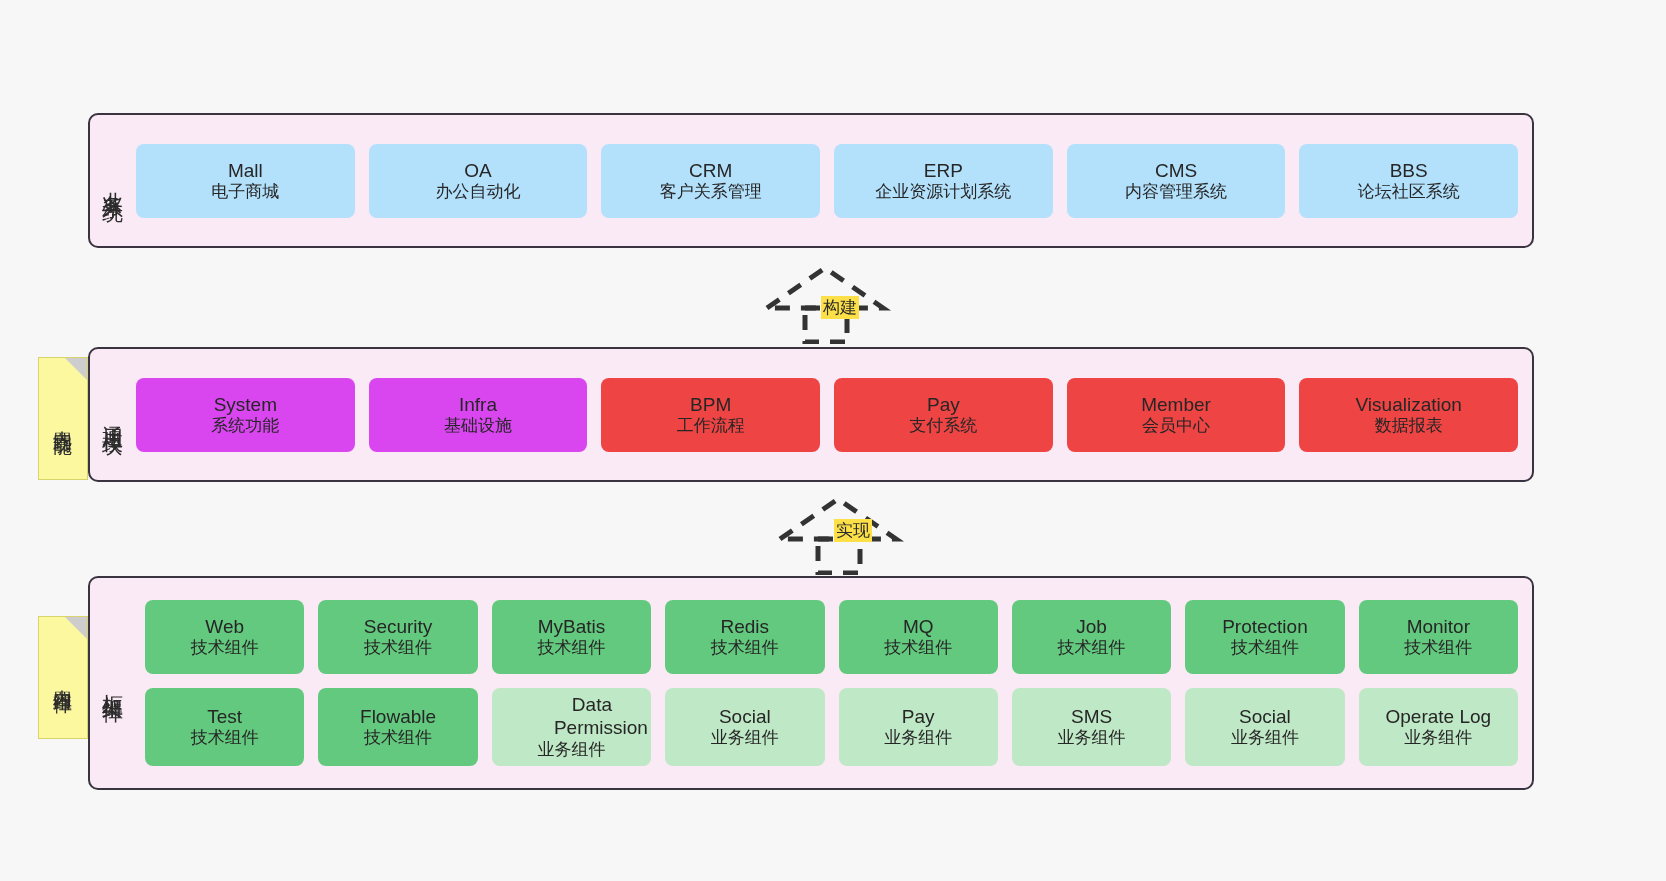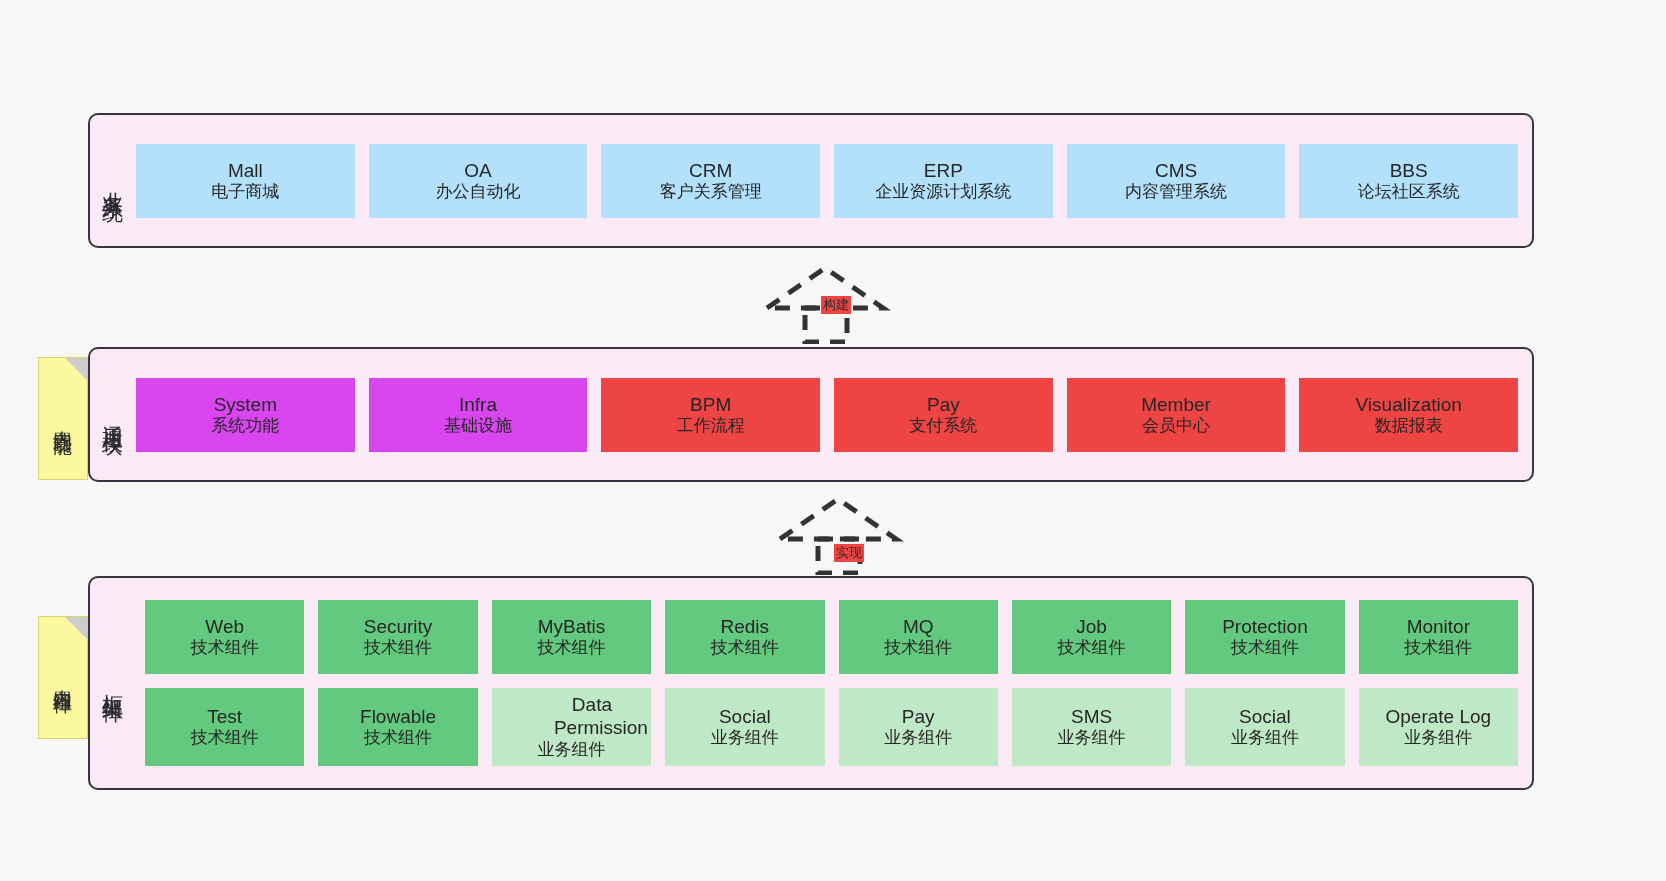--- a/index.html
+++ b/index.html
@@ -45,21 +45,21 @@
   }
   .row {
     display: flex;
     gap: 14px;
     align-items: stretch;
   }
 
   
   .node {
     flex: 1 1 0;
-    border-radius: 0;
+    border-radius: 8px;
     display: flex;
     flex-direction: column;
     align-items: center;
     justify-content: center;
     text-align: center;
     color: #262626;
     line-height: 1.22;
     padding: 6px 4px;
     min-height: 74px;
   }
@@ -95,23 +95,23 @@
     top: 0; right: 0;
     width: 0; height: 0;
     border-top: 22px solid #cdcdcd;
     border-left: 22px solid transparent;
   }
 
   
   .arrow { position: absolute; }
   .arrow .lbl {
     position: absolute;
-    font-size: 13px;
+    font-size: 17px;
     color: #2b2b2b;
-    background: #ef4444;
+    background: #fde047;
     padding: 0 2px;
     white-space: nowrap;
   }
 </style>
 </head>
 <body>
 
 <div class="canvas">
 
   <div class="layer" id="layer-business" style="left:88px; top:113px; width:1446px; height:135px;">
@@ -189,21 +189,21 @@
         </div>
       </div>
     </div>
   </div>
 
   <div class="arrow" style="left:768px; top:493px; width:160px; height:82px;">
     <svg width="160" height="82" viewBox="0 0 160 82">
       <path d="M12 46 L70 6 L128 46 Z" fill="none" stroke="#333333" stroke-width="5" stroke-dasharray="15,11" stroke-linejoin="miter"></path>
       <rect x="50" y="46" width="42" height="34" fill="none" stroke="#333333" stroke-width="5" stroke-dasharray="15,11"></rect>
     </svg>
-    <span class="lbl" style="left:66px; top:51px;">实现</span>
+    <span class="lbl" style="left:66px; top:26px;">实现</span>
   </div>
 
   <div class="sticky" style="left:38px; top:616px; width:50px; height:123px;">
     <span class="fold"></span>
     <span>内置组件</span>
   </div>
 
   <div class="layer" id="layer-framework" style="left:88px; top:576px; width:1446px; height:214px;gap:9px;">
     <div class="layer-title">框架组件</div>
     <div class="layer-body">

